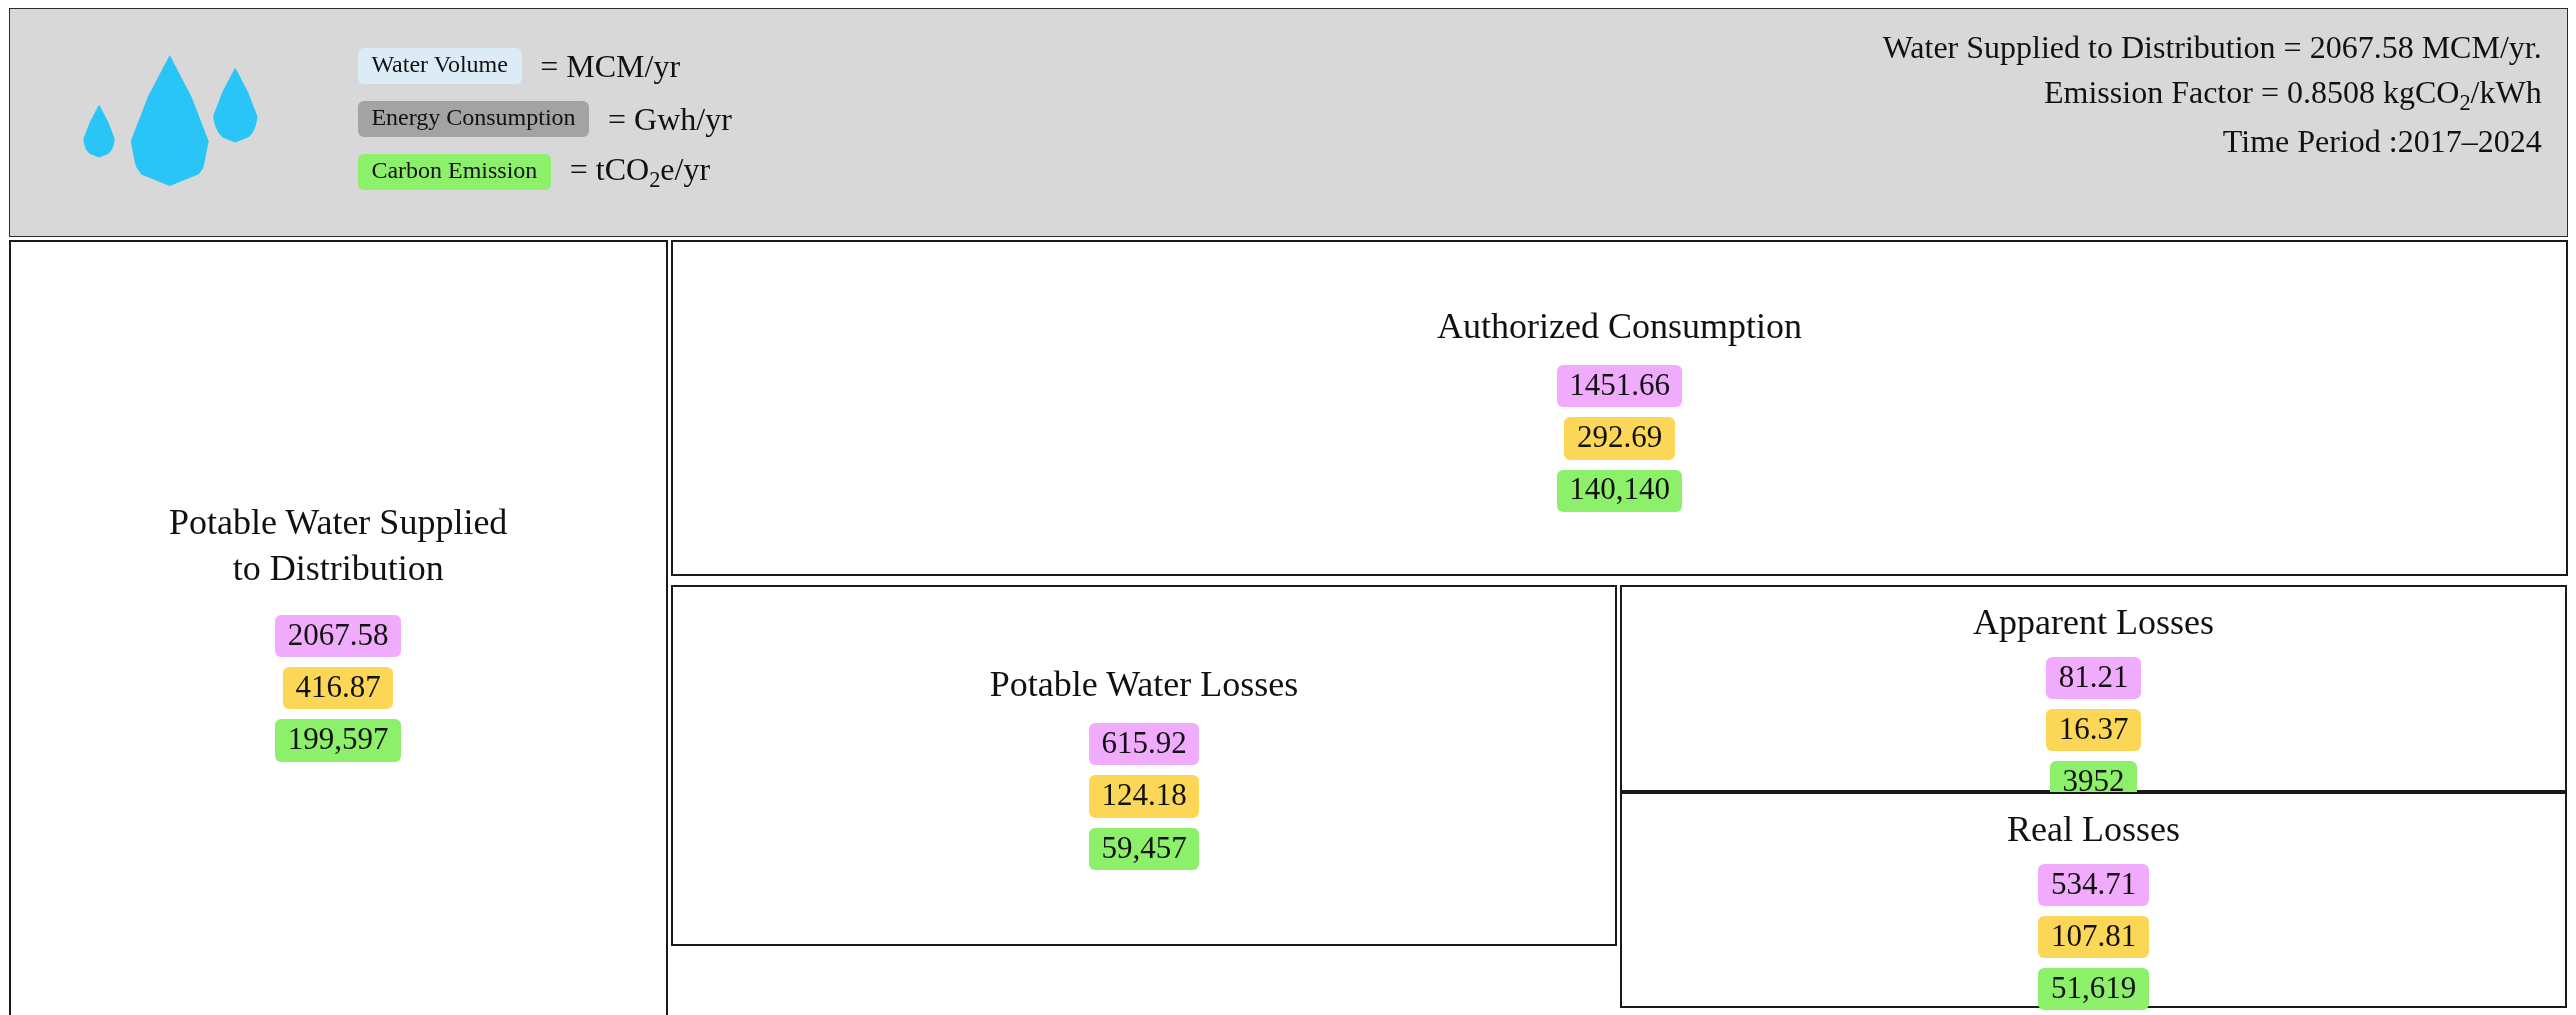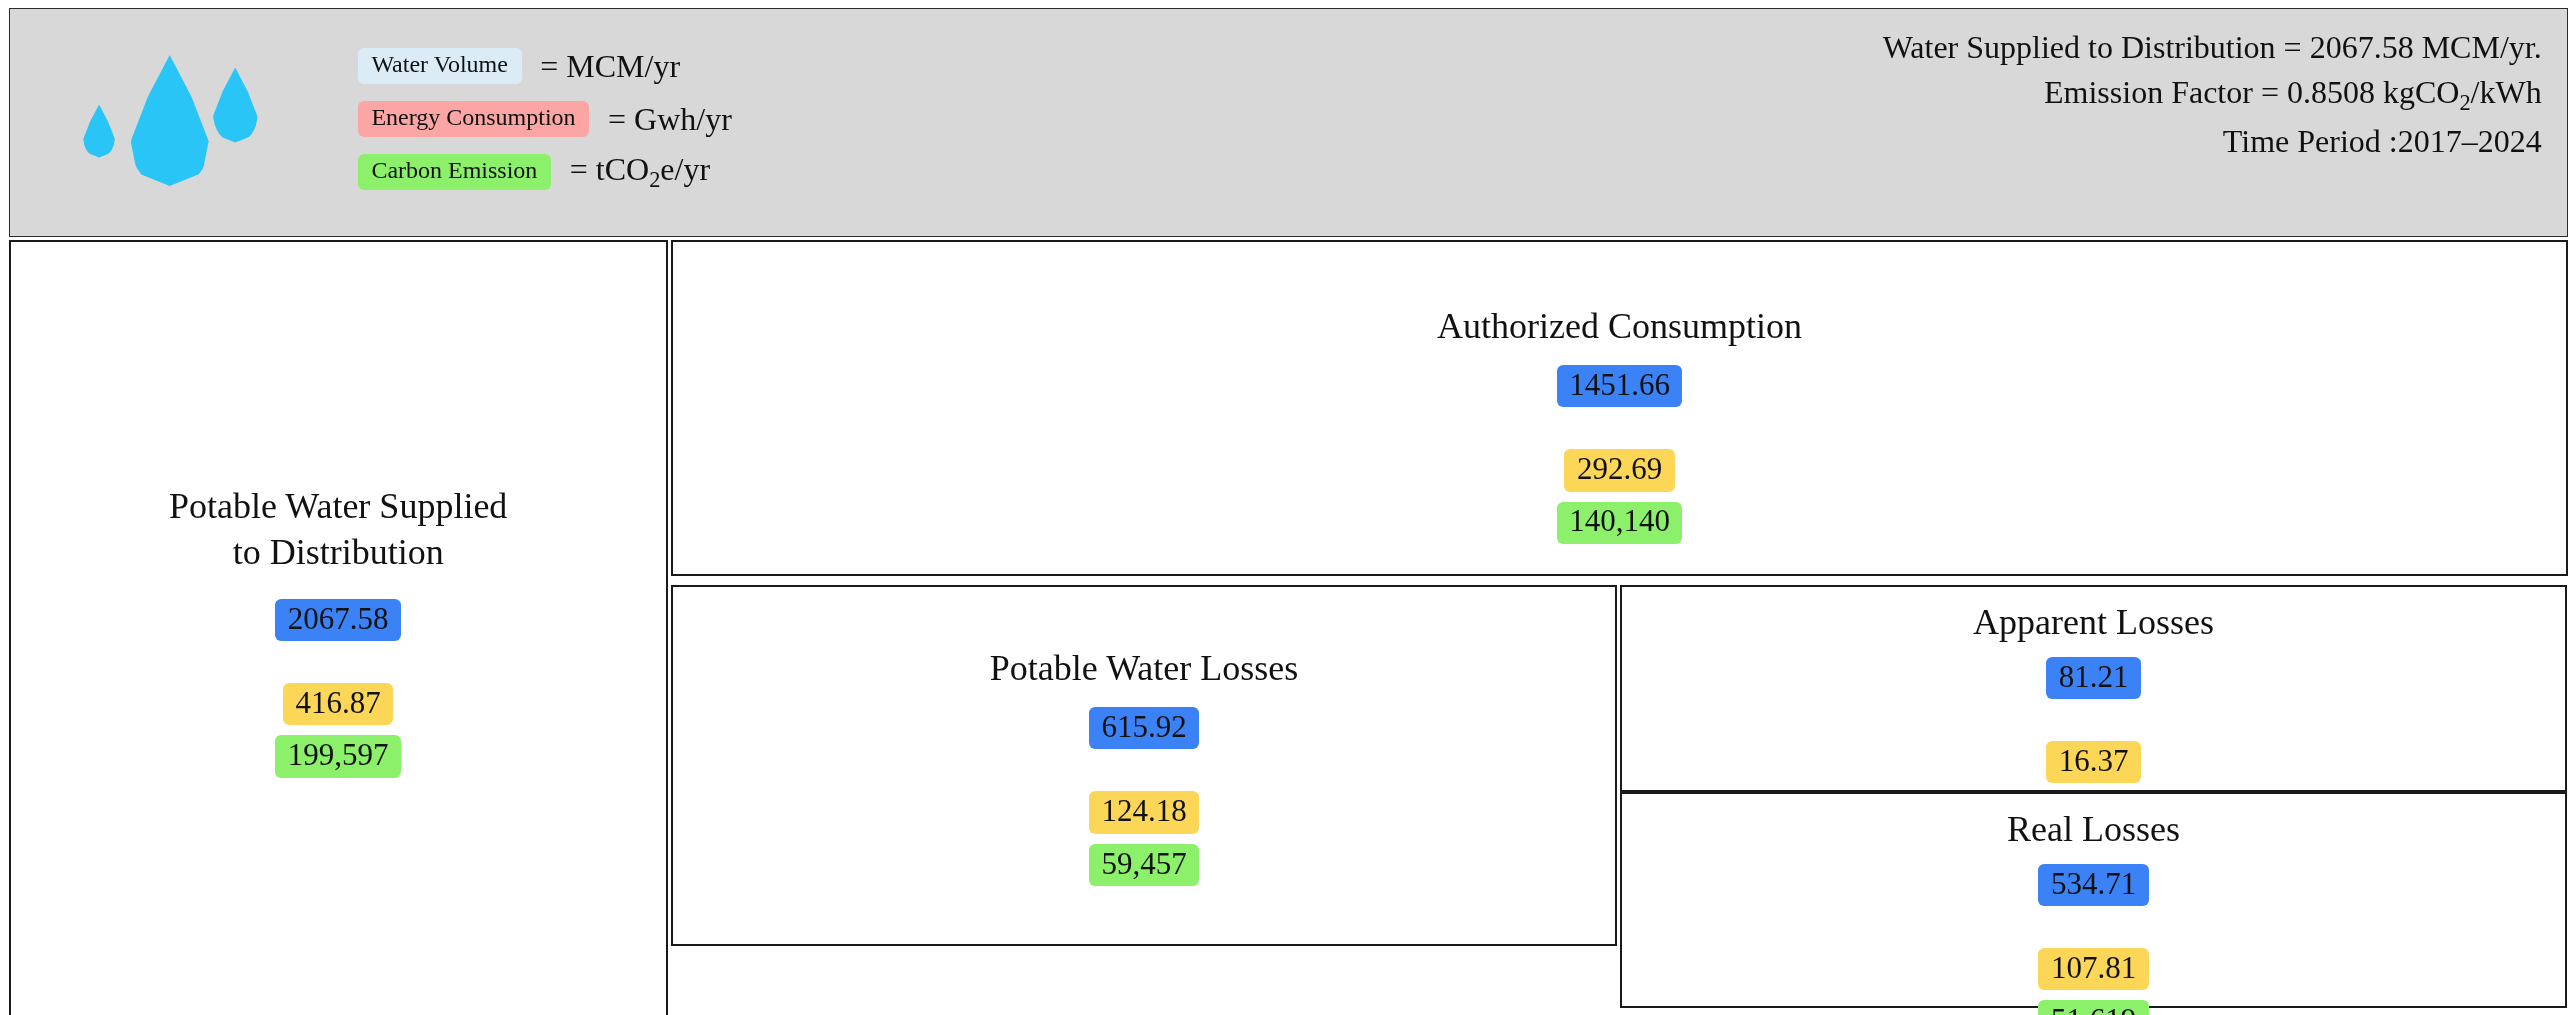--- a/index.html
+++ b/index.html
@@ -70,21 +70,21 @@
   .chip {
     display: inline-block;
     padding: 3.1px 13.7px 5.6px 13.7px;
     border-radius: 6px;
     font-size: 24px;
     line-height: 1.15;
     color: #111;
     white-space: nowrap;
   }
   .chip.blue   { background: #dcecf7; }
-  .chip.yellow { background: #fca5a5; }
+  .chip.yellow { background: #a3a3a3; }
   .chip.green  { background: #8cf06a; }
   .legend-eq {
     font-size: 32px;
     margin-left: 18.7px;
     color: #111;
     white-space: nowrap;
   }
   .legend-eq sub { font-size: 22.4px; }
 
   .header-right {
@@ -119,22 +119,22 @@
     white-space: pre-line;
   }
   .val {
     display: inline-block;
     padding: 1.9px 12.4px 4.4px 12.4px;
     border-radius: 6.2px;
     font-size: 31px;
     line-height: 1.16;
     color: #111;
   }
-  .val.blue   { background: #3b82f6; }
-  .val.yellow { background: #fcd757; margin-top: 32px; }
+  .val.blue   { background: #f0abfc; }
+  .val.yellow { background: #fcd757; }
   .val.green  { background: #8cf06a; }
   .vals { display: flex; flex-direction: column; align-items: center; gap: 10px; }
 
   
   #box-supplied {
     left: 8.7px; top: 240px; width: 659px; height: 781px;
     justify-content: center;
   }
   #box-supplied .box-title { margin-bottom: 23.6px; }
 

